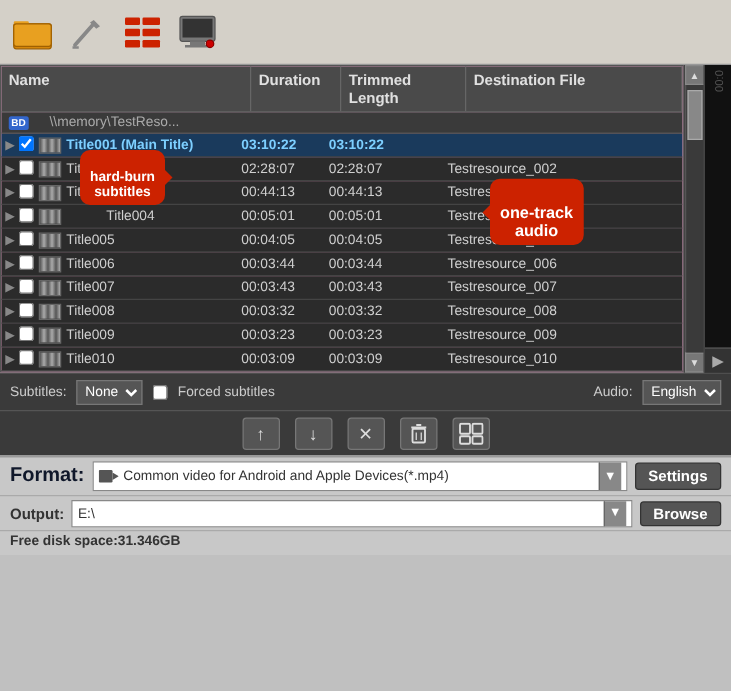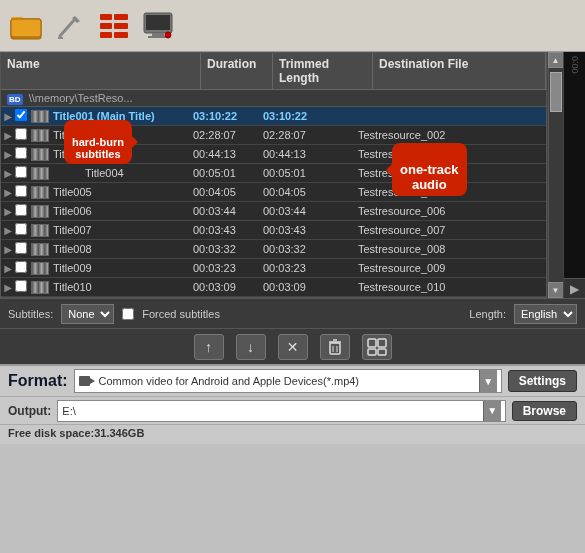--- a/index.html
+++ b/index.html
@@ -353,21 +353,21 @@
     }
 
     
     .bd-badge {
       background: #3366cc;
       color: #fff;
       font-size: 8px;
       font-weight: bold;
       padding: 1px 2px;
       border-radius: 2px;
-      margin-right: 3px;
+      margin-right: 14px;
     }
   </style>
 </head>
 <body>
 
 <div class="toolbar">
   <div class="toolbar-icon">
     <svg width="34" height="34" viewBox="0 0 34 34">
       <rect x="2" y="10" width="30" height="20" rx="2" fill="#d4860a" stroke="#a06000" stroke-width="1"></rect>
       <rect x="2" y="8" width="12" height="5" rx="1" fill="#e8a020"></rect>
@@ -569,21 +569,21 @@
 </div>
 
 <div class="bottom-controls">
   <label>Subtitles:</label>
   <select class="ctrl-select">
     <option>None</option>
   </select>
   <input type="checkbox" class="ctrl-checkbox" style="">
   <label>Forced subtitles</label>
   <div style="flex:1;"></div>
-  <label>Length:</label>
+  <label>Audio:</label>
   <select class="ctrl-select">
     <option>English</option>
   </select>
 </div>
 
 <div class="action-row">
   <div class="action-btn">
     <span>↑</span>
   </div>
   <div class="action-btn">

